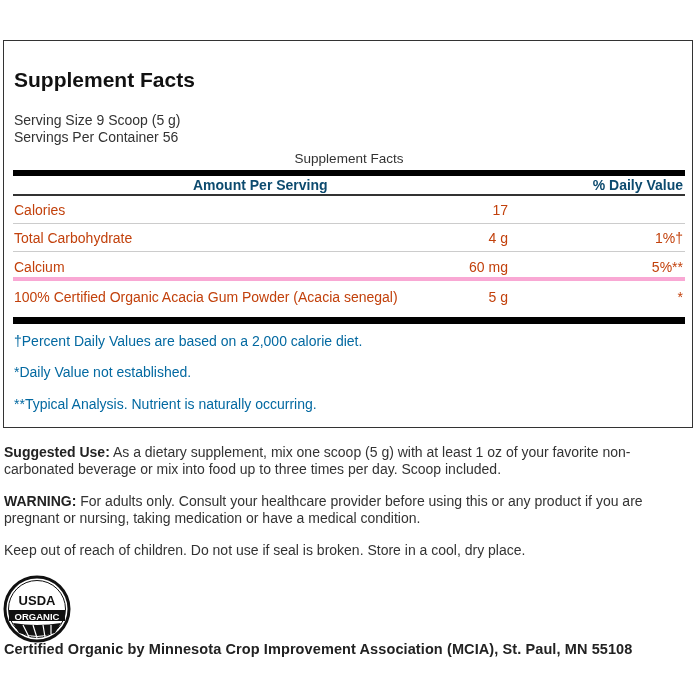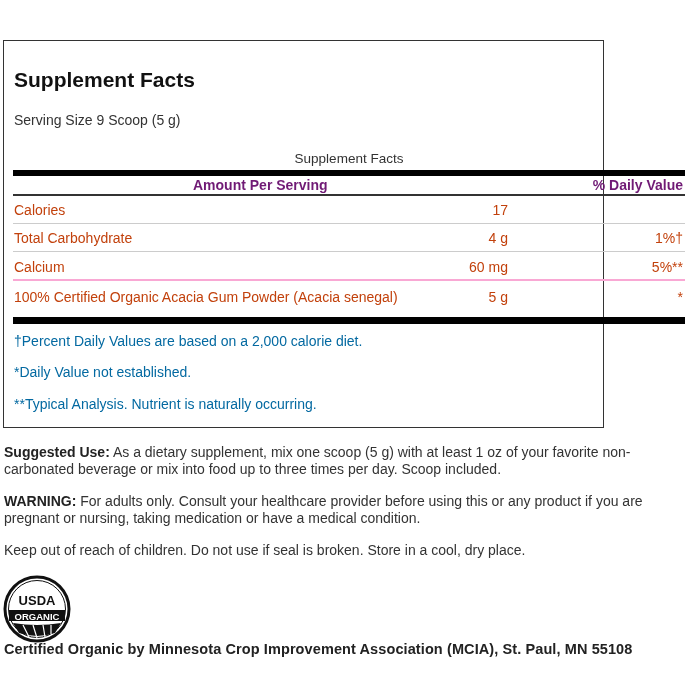--- a/index.html
+++ b/index.html
@@ -1,53 +1,54 @@
 <!DOCTYPE html>
 <html><head>
   <meta charset="utf-8">
   <style>
     html, body { margin: 0; padding: 0; background: #ffffff; }
     body {
       width: 700px; height: 700px; position: relative; overflow: hidden;
       font-family: "Liberation Sans", sans-serif; color: #222;
     }
     .panel {
-      position: absolute; left: 3px; top: 40px; width: 601px; height: 388px;
+      position: absolute; left: 3px; top: 40px; width: 690px; height: 388px;
       border: 1px solid #333; box-sizing: border-box;
     }
     .title {
       position: absolute; left: 10px; top: 27px; font-size: 21px; font-weight: bold; color: #111;
     }
     .serving { position: absolute; left: 10px; top: 71px; font-size: 14px; line-height: 17px; color: #333; }
     .caption { position: absolute; left: 0; width: 690px; top: 110px; text-align: center; font-size: 13.5px; color: #333; }
     .thick-top { position: absolute; left: 9px; width: 672px; top: 129px; height: 6px; background: #000; }
-    .head-row { position: absolute; left: 9px; width: 672px; top: 135px; height: 18px; font-size: 14px; font-weight: bold; color: #701a75; }
+    .head-row { position: absolute; left: 9px; width: 672px; top: 135px; height: 18px; font-size: 14px; font-weight: bold; color: #0c4a6e; }
     .head-row .aps { position: absolute; left: 180px; top: 1px; }
     .head-row .dv { position: absolute; right: 2px; top: 1px; }
     .thin-line { position: absolute; left: 9px; width: 672px; top: 153px; height: 2px; background: #333; }
     .row { position: absolute; left: 9px; width: 672px; height: 28px; font-size: 14px; color: #c2410c; box-sizing: border-box; border-bottom: 1px solid #ccc; }
     .row .name { position: absolute; left: 1px; top: 6px; }
     .row .amt { position: absolute; right: 177px; top: 6px; }
     .row .pct { position: absolute; right: 2px; top: 6px; }
-    .row.sep { border-bottom: 2px solid #f9a8d4; }
+    .row.sep { border-bottom: 4px solid #f9a8d4; }
     .row.last { border-bottom: none; }
     .thick-bot { position: absolute; left: 9px; width: 672px; top: 276px; height: 7px; background: #000; }
     .fn { position: absolute; left: 10px; font-size: 14px; color: #0369a1; }
     .para { position: absolute; left: 4px; width: 670px; font-size: 14px; line-height: 17px; color: #333; }
     .para b { color: #222; }
     .logo { position: absolute; left: 3px; top: 575px; width: 68px; height: 68px; }
     .cert { position: absolute; left: 4px; top: 641px; font-size: 14.5px; font-weight: bold; color: #222; letter-spacing: 0.1px; text-align: center; }
   </style>
 </head>
 <body>
 
 <div class="panel">
   <div class="title">Supplement Facts</div>
   <div class="serving">
     <div>Serving Size 9 Scoop (5 g)</div>
+    <div>Servings Per Container 56</div>
   </div>
   <div class="caption">Supplement Facts</div>
   <div class="thick-top"></div>
   <div class="head-row">
     <span class="aps">Amount Per Serving</span>
     <span class="dv">% Daily Value</span>
   </div>
   <div class="thin-line"></div>
 
   <div class="row" style="top:155px;">

